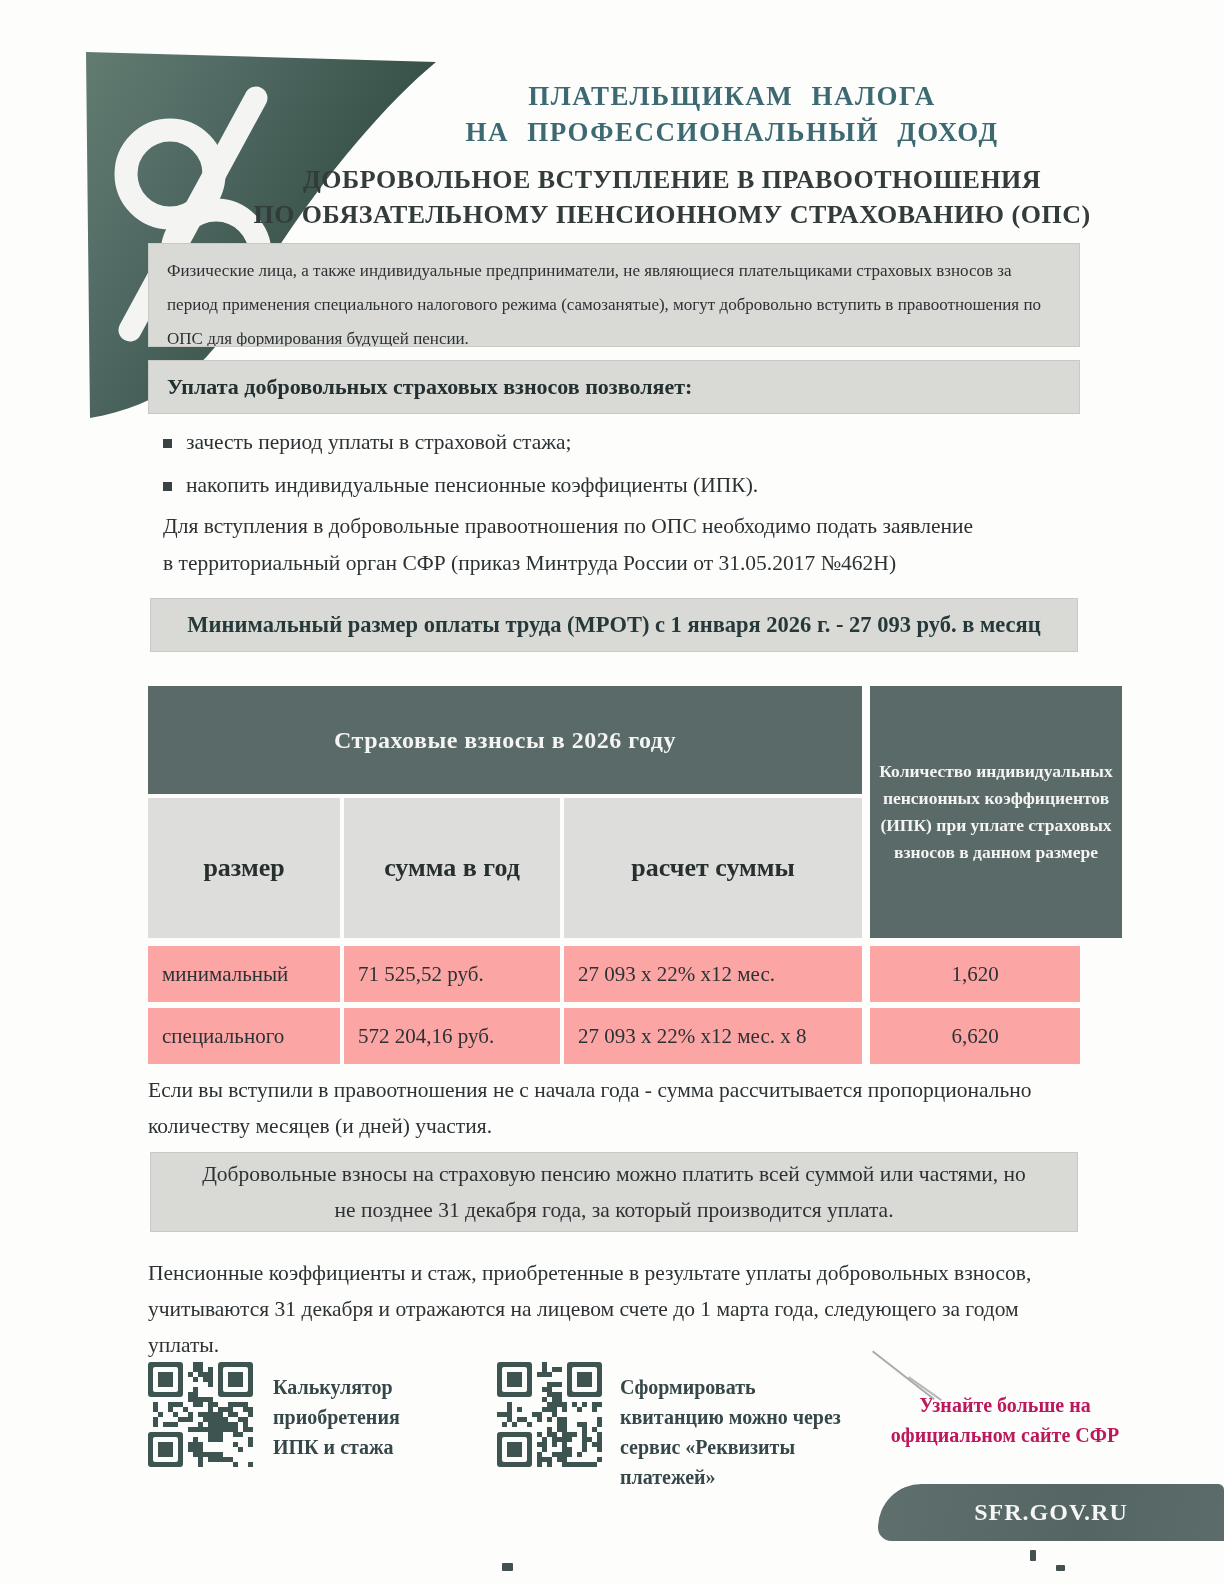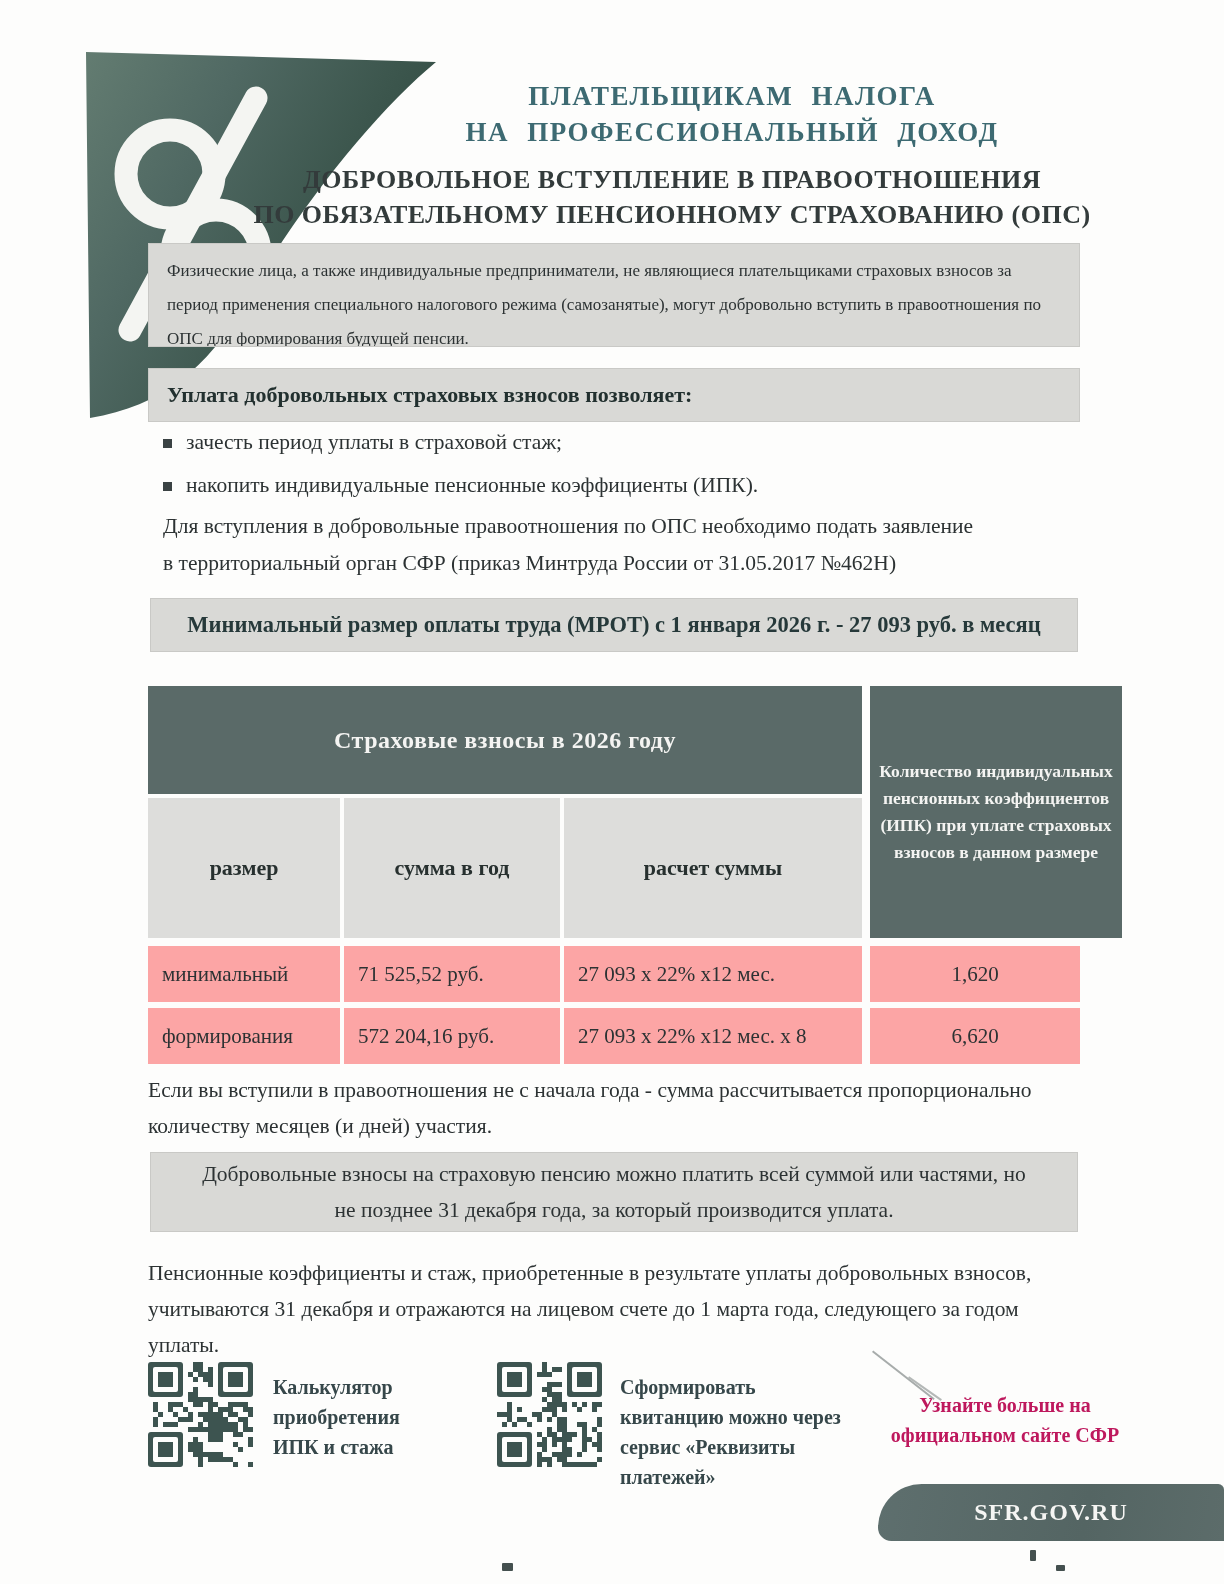--- a/index.html
+++ b/index.html
@@ -12,37 +12,37 @@
   .abs{position:absolute;box-sizing:border-box;}
   
   .audience{width:100%;text-align:center;font-weight:bold;color:#3d6a72;
     font-size:27px;letter-spacing:1.5px;word-spacing:10px;line-height:36px;}
   .doctitle{width:100%;text-align:center;font-weight:bold;color:#333b3b;
     font-size:26px;letter-spacing:.5px;line-height:34px;}
   
   .graybox{background:#d9d9d6;border:1px solid #c9c9c6;}
   .intro-box{left:148px;top:243px;width:932px;height:104px;padding:10px 18px;
     font-size:17px;line-height:34px;overflow:hidden;}
-  .benefits-box{left:148px;top:368px;width:932px;height:54px;padding:4px 18px;
+  .benefits-box{left:148px;top:360px;width:932px;height:54px;padding:4px 18px;
     display:flex;align-items:center;font-size:22px;font-weight:bold;color:#22302f;}
   .bullet-row{left:163px;width:900px;display:flex;align-items:flex-start;font-size:21.5px;}
   .bullet-sq{width:9px;height:9px;background:#3a4243;margin:9px 14px 0 0;flex:none;}
   .note{left:163px;top:508px;width:940px;font-size:21.5px;line-height:37px;}
   .mrot-box{left:150px;top:598px;width:928px;height:54px;display:flex;align-items:center;
     justify-content:center;text-align:center;font-size:22.5px;font-weight:bold;color:#26393a;}
   
   .tbl{left:148px;top:686px;width:932px;height:378px;}
   .tbl .dark{background:#5a6a68;color:#f4f4f2;}
   .tbl-title{left:0;top:0;width:714px;height:108px;display:flex;align-items:center;
     justify-content:center;font-size:24px;font-weight:bold;letter-spacing:.5px;}
   .ipk-head{left:722px;top:0;width:252px;height:252px;display:flex;align-items:center;
     justify-content:center;text-align:center;font-size:17.5px;font-weight:bold;
     line-height:27px;padding:4px 8px;}
   .subcell{top:112px;height:140px;background:#dddddb;display:flex;align-items:center;
-    justify-content:center;font-size:22px;font-weight:bold;color:#27302f;text-align:right;}
+    justify-content:center;font-size:26px;font-weight:bold;color:#27302f;text-align:right;}
   .rowcell{height:56px;background:#fca5a5;display:flex;align-items:center;
     font-size:21px;padding-left:14px;}
   .rowcell.ctr{justify-content:center;padding-left:0;}
   .para{left:148px;width:940px;font-size:21.5px;line-height:36px;}
   .pay-box{left:150px;top:1152px;width:928px;height:80px;display:flex;align-items:center;
     justify-content:center;text-align:center;font-size:21.5px;line-height:36px;padding:0 40px;}
   
   .qr{width:105px;height:105px;color:#3d5450;}
   .qr-label{font-size:20px;font-weight:bold;line-height:30px;color:#36474a;}
   .more-info{left:860px;top:1390px;width:290px;text-align:center;font-size:20px;
@@ -84,21 +84,21 @@
   <div class="abs audience" style="left:120px;top:114px;">НА ПРОФЕССИОНАЛЬНЫЙ  ДОХОД</div>
   <div class="abs doctitle" style="left:60px;top:163px;">ДОБРОВОЛЬНОЕ ВСТУПЛЕНИЕ В ПРАВООТНОШЕНИЯ</div>
   <div class="abs doctitle" style="left:60px;top:198px;">ПО ОБЯЗАТЕЛЬНОМУ ПЕНСИОННОМУ СТРАХОВАНИЮ (ОПС)</div>
 
   <div class="abs graybox intro-box">Физические лица, а также индивидуальные предприниматели, не являющиеся плательщиками страховых взносов за период применения специального налогового режима (самозанятые), могут добровольно вступить в правоотношения по ОПС для формирования будущей пенсии.</div>
 
   <div class="abs graybox benefits-box">Уплата добровольных страховых взносов позволяет:</div>
 
   <div class="abs bullet-row" style="top:430px;">
     <span class="bullet-sq"></span>
-    <span>зачесть  период уплаты в страховой стаж;</span>
+    <span>зачесть  период уплаты в страховой стажа;</span>
   </div>
   <div class="abs bullet-row" style="top:473px;">
     <span class="bullet-sq"></span>
     <span>накопить  индивидуальные пенсионные коэффициенты (ИПК).</span>
   </div>
 
   <div class="abs note">
     <div>Для вступления в добровольные правоотношения по ОПС необходимо подать заявление</div>
     <div>в территориальный орган СФР (приказ Минтруда России от 31.05.2017 №462Н)</div>
   </div>
@@ -111,21 +111,21 @@
 
     <div class="abs subcell" style="left:0;width:192px;">размер</div>
     <div class="abs subcell" style="left:196px;width:216px;">сумма в год</div>
     <div class="abs subcell" style="left:416px;width:298px;">расчет суммы</div>
 
     <div class="abs rowcell" style="left:0;top:260px;width:192px;">минимальный</div>
     <div class="abs rowcell" style="left:196px;top:260px;width:216px;">71 525,52 руб.</div>
     <div class="abs rowcell" style="left:416px;top:260px;width:298px;">27 093 x 22% x12 мес.</div>
     <div class="abs rowcell ctr" style="left:722px;top:260px;width:210px;">1,620</div>
 
-    <div class="abs rowcell" style="left:0;top:322px;width:192px;">формирования</div>
+    <div class="abs rowcell" style="left:0;top:322px;width:192px;">специального</div>
     <div class="abs rowcell" style="left:196px;top:322px;width:216px;">572 204,16 руб.</div>
     <div class="abs rowcell" style="left:416px;top:322px;width:298px;">27 093 x 22% x12 мес. x 8</div>
     <div class="abs rowcell ctr" style="left:722px;top:322px;width:210px;">6,620</div>
   </div>
 
   <div class="abs para" style="top:1072px;">Если вы вступили в правоотношения не с начала года - сумма рассчитывается пропорционально количеству месяцев (и дней) участия.</div>
 
   <div class="abs graybox pay-box">Добровольные взносы на страховую  пенсию можно платить всей суммой или частями, но не позднее 31 декабря года, за который производится уплата.</div>
 
   <div class="abs para" style="top:1255px;">Пенсионные коэффициенты и стаж, приобретенные в результате  уплаты добровольных взносов, учитываются 31 декабря и отражаются на лицевом счете до 1 марта года, следующего  за годом уплаты.</div>

